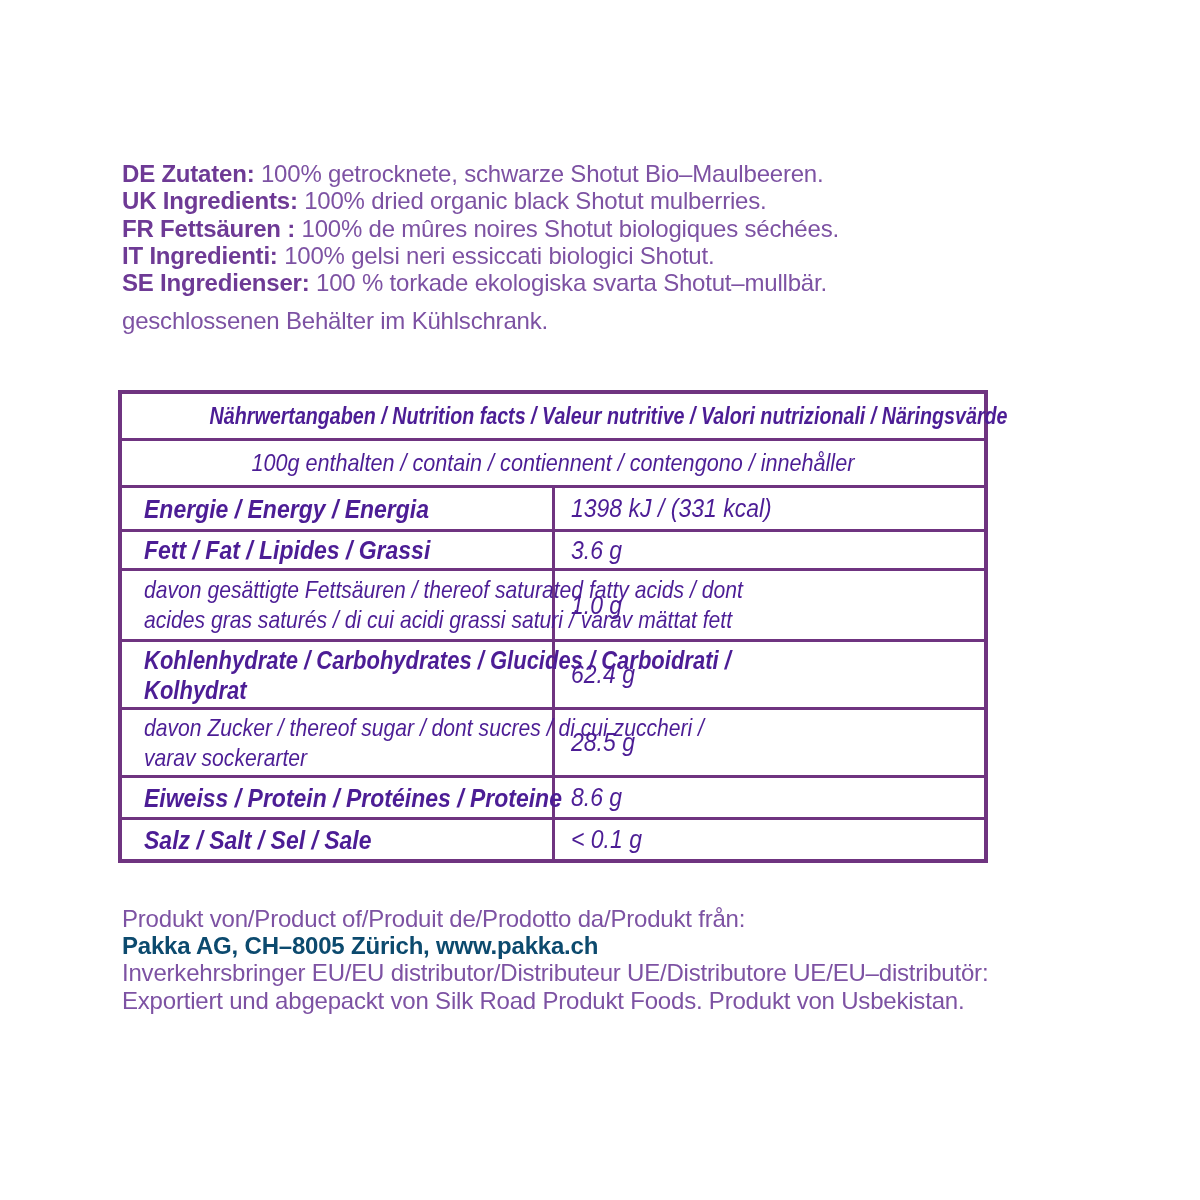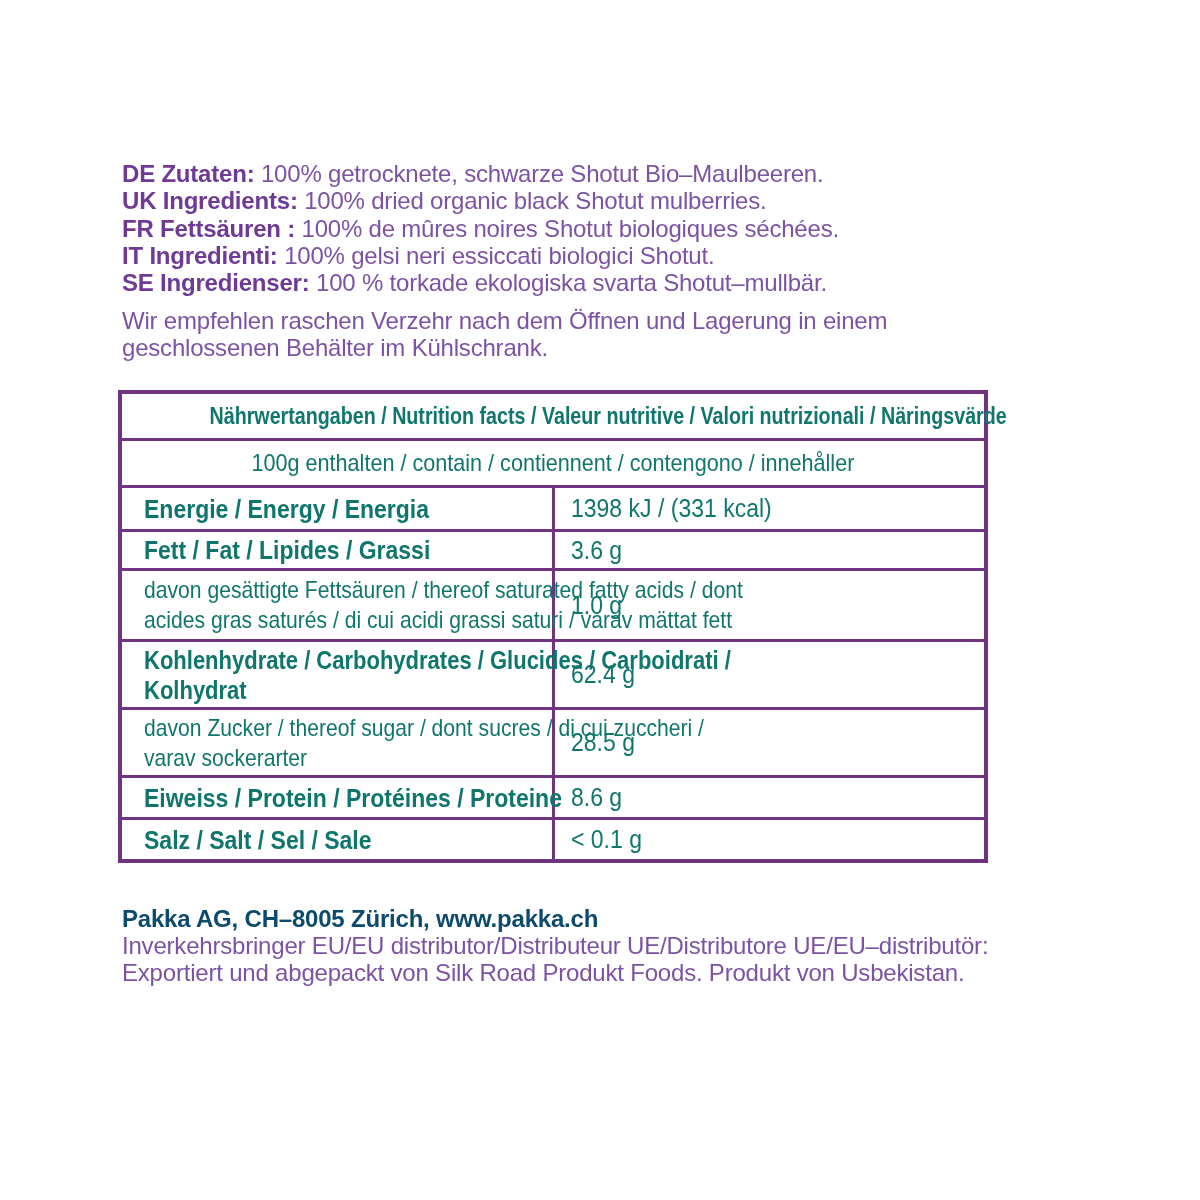--- a/index.html
+++ b/index.html
@@ -44,22 +44,23 @@
     white-space: nowrap;
   }
 
   
   .ntable {
     position: absolute;
     left: 118px;
     top: 390px;
     width: 870px;
     border-collapse: collapse;
-    color: #0f766e;
+    color: #4c1d95;
     table-layout: fixed;
+    font-style: italic;
   }
   .ntable td {
     border: 3px solid #6f3480;
     padding: 0;
     vertical-align: middle;
   }
   .ntable tr.outer-top td { border-top-width: 4px; }
   .ntable tr.outer-bottom td { border-bottom-width: 4px; }
   .ntable td.first { border-left-width: 4px; }
   .ntable td.last { border-right-width: 4px; }
@@ -138,21 +139,20 @@
 
   <div class="ingredients">
     <div><span class="lead">DE Zutaten:</span><span> 100% getrocknete, schwarze Shotut Bio–Maulbeeren.</span></div>
     <div><span class="lead">UK Ingredients:</span><span> 100% dried organic black Shotut mulberries.</span></div>
     <div><span class="lead">FR Fettsäuren :</span><span> 100% de mûres noires Shotut biologiques séchées.</span></div>
     <div><span class="lead">IT Ingredienti:</span><span> 100% gelsi neri essiccati biologici Shotut.</span></div>
     <div><span class="lead">SE Ingredienser:</span><span> 100 % torkade ekologiska svarta Shotut–mullbär.</span></div>
   </div>
 
   <div class="storage">
-    <div>Wir empfehlen raschen Verzehr nach dem Öffnen und Lagerung in einem</div>
     <div>geschlossenen Behälter im Kühlschrank.</div>
   </div>
 
   <table class="ntable">
     <tbody>
         <tr class="th-row outer-top">
       <td colspan="2" class="first last">
         <span class="cx c-center sx82">Nährwertangaben / Nutrition facts / Valeur nutritive / Valori nutrizionali / Näringsvärde</span>
       </td>
     </tr>
@@ -224,18 +224,19 @@
         <div class="ln"><span class="cx sx92">Salz / Salt / Sel / Sale</span></div>
       </td>
       <td class="valcol val last">
         <span class="cx sx92">&lt; 0.1 g</span>
       </td>
     </tr>
   </tbody>
     </table>
 
   <div class="footer">
+    <div>Produkt von/Product of/Produit de/Prodotto da/Produkt från:</div>
     <div class="bold">Pakka AG, CH–8005 Zürich, www.pakka.ch</div>
     <div>Inverkehrsbringer EU/EU distributor/Distributeur UE/Distributore UE/EU–distributör:</div>
     <div>Exportiert und abgepackt von Silk Road Produkt Foods. Produkt von Usbekistan.</div>
   </div>
 
 </div>
 
 </body></html>

